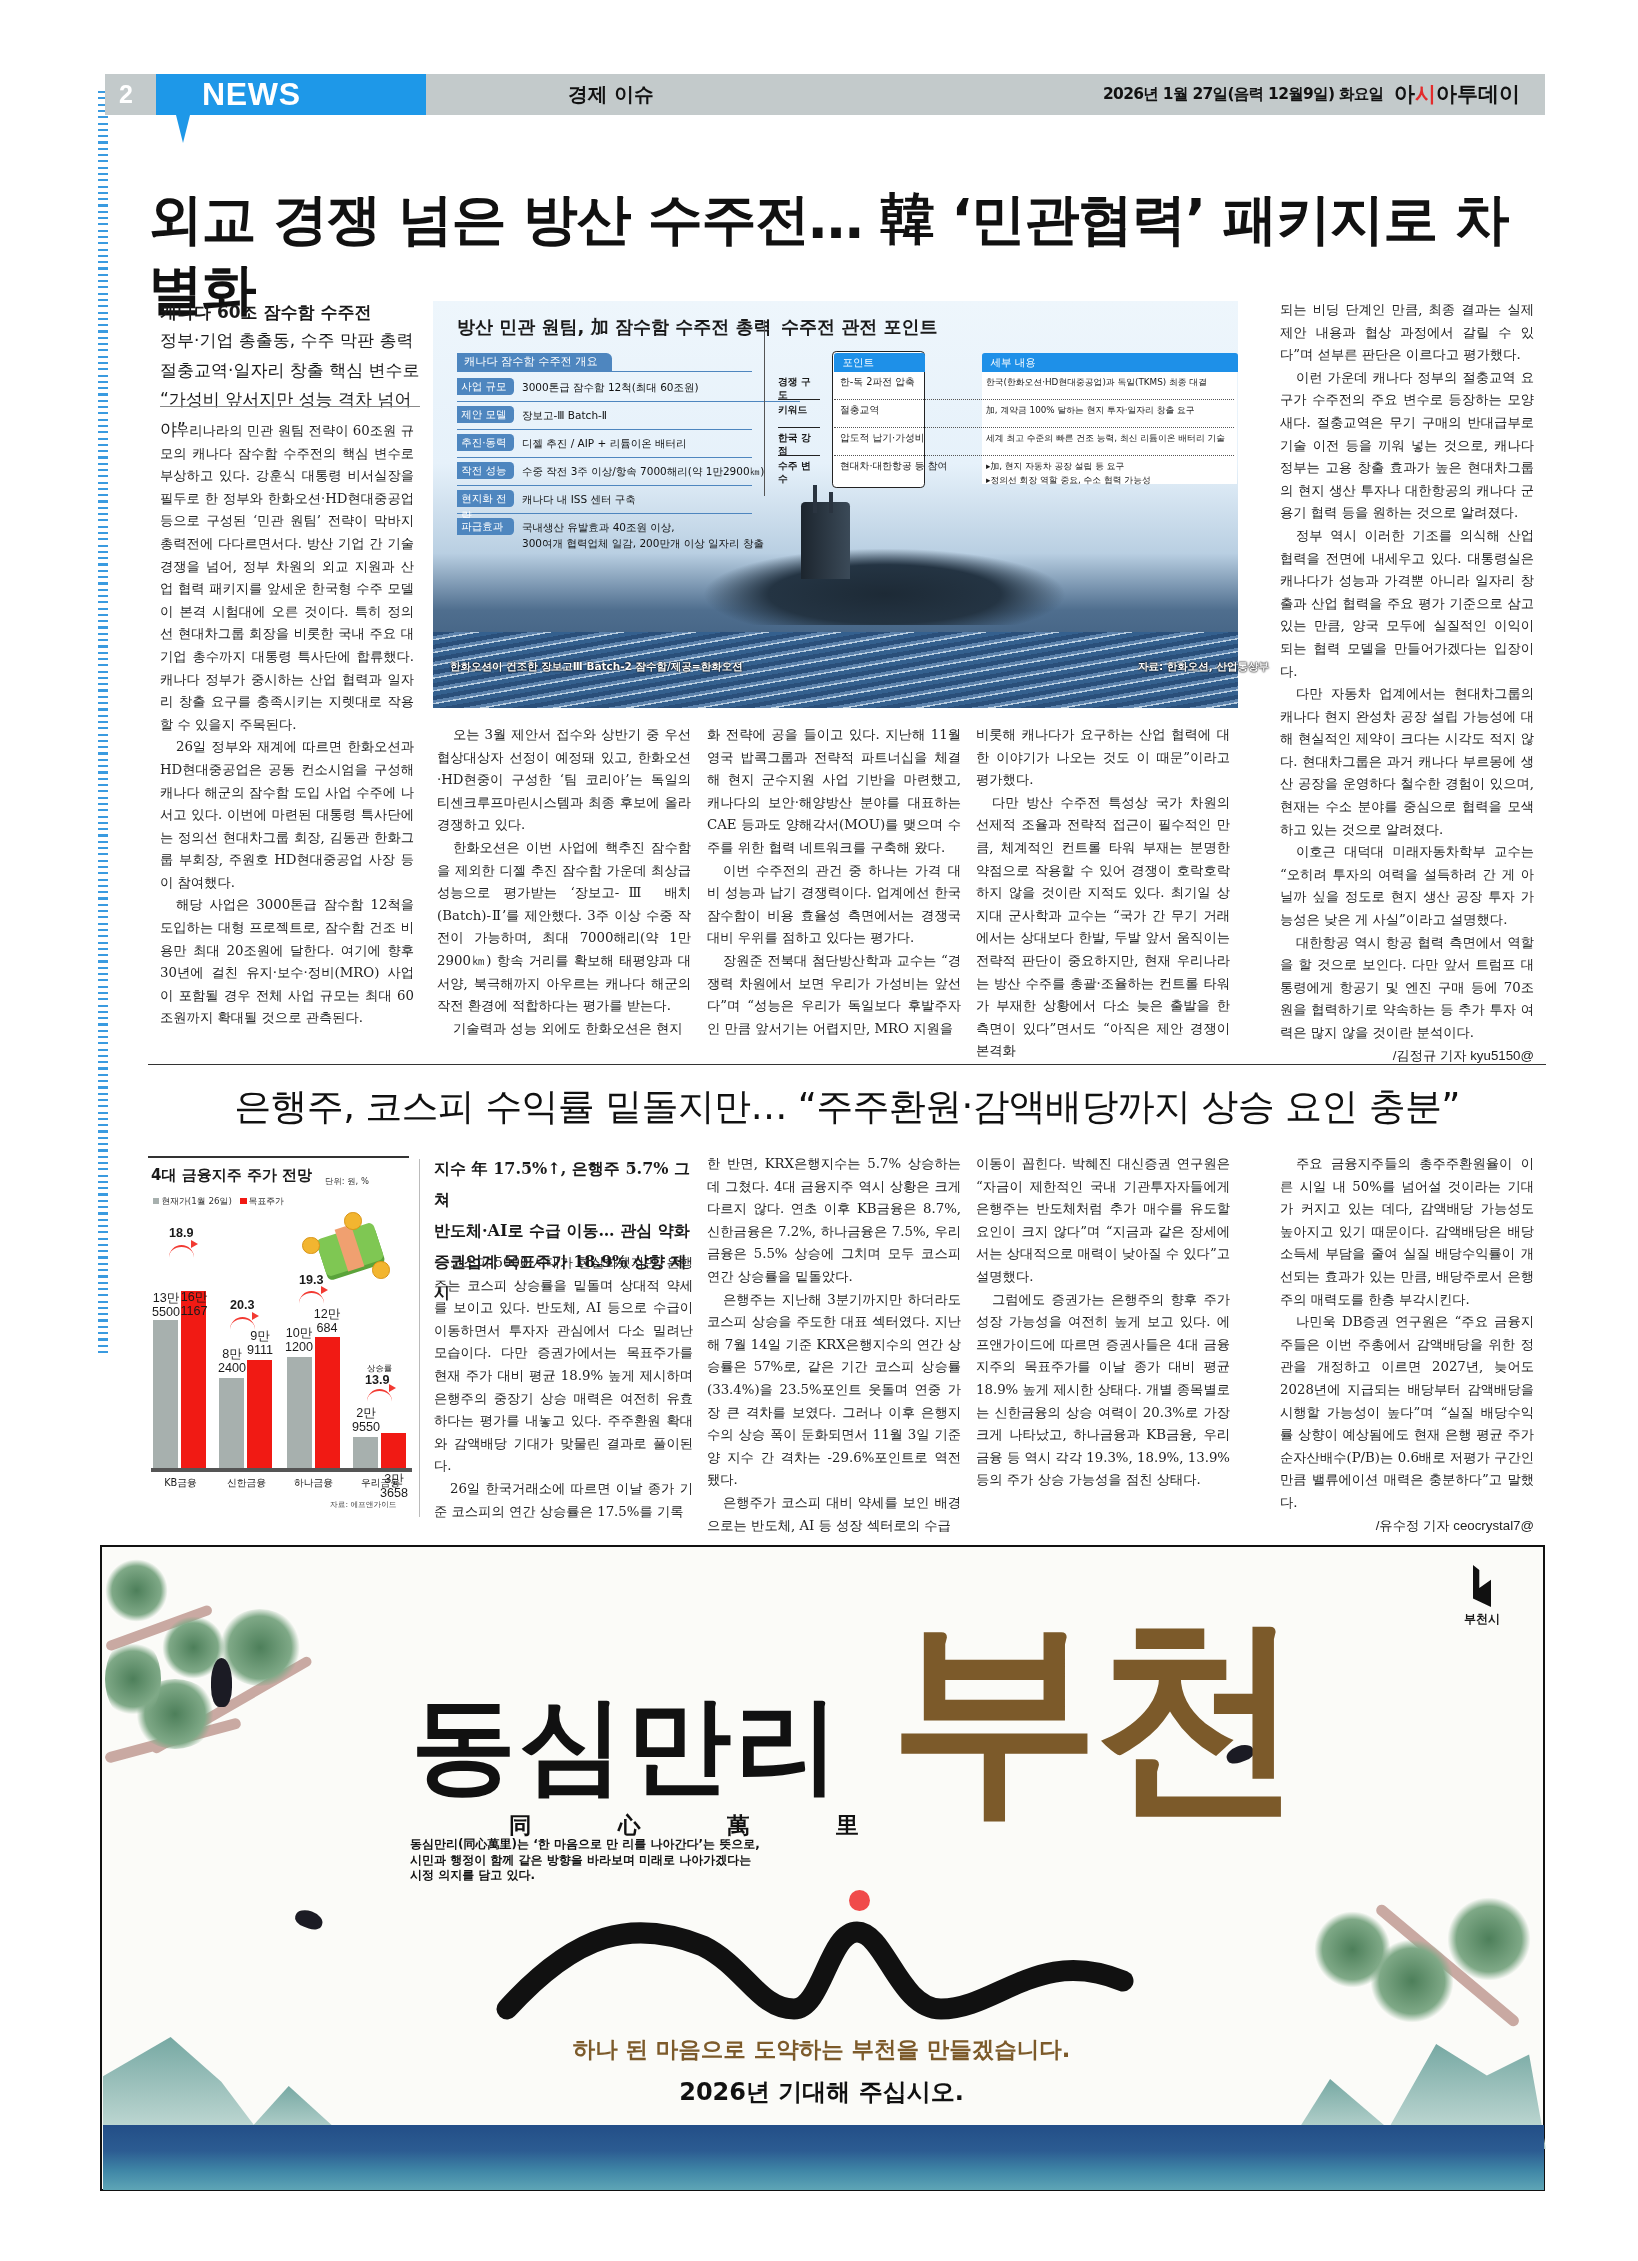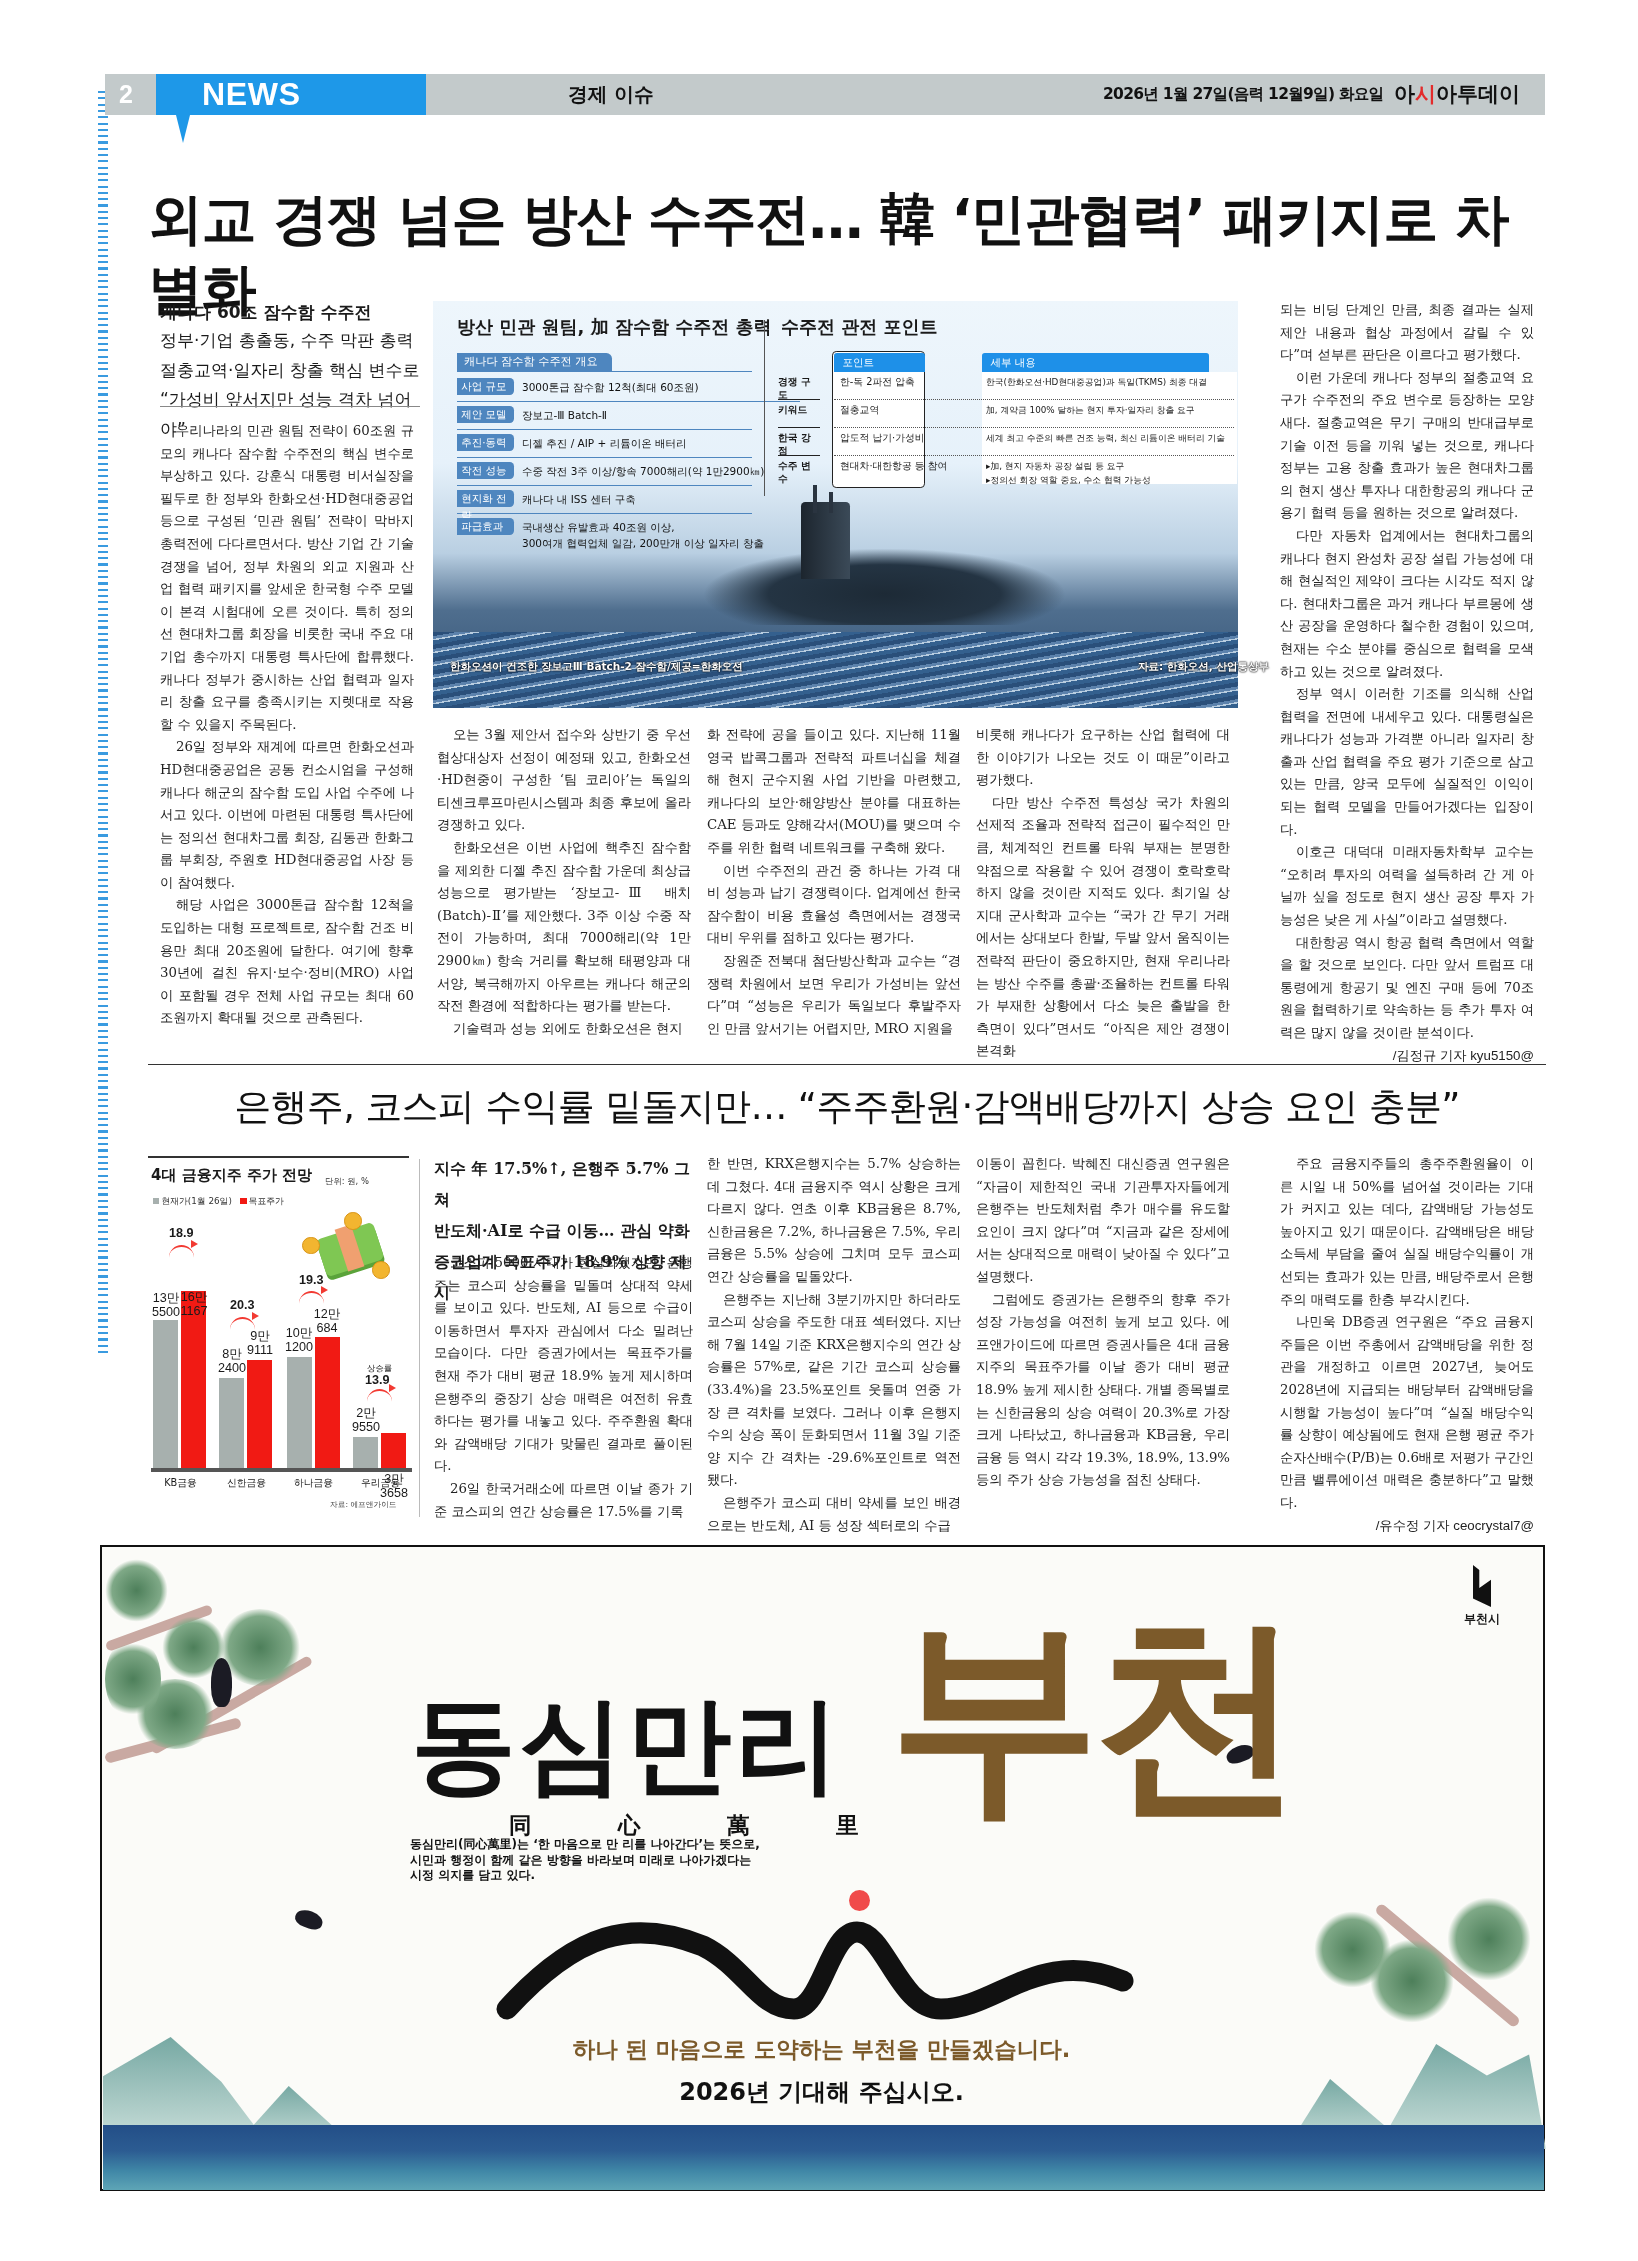--- a/index.html
+++ b/index.html
@@ -49,21 +49,21 @@
   .info-tag-rule { left:457px; top:371px; width:295px; height:1.4px; background:#4e86bf; }
   .irow { position:absolute; left:457px; width:295px; height:27px; border-bottom:1.4px solid #4e86bf; }
   .irow .k { position:absolute; left:0; top:4.2px; width:53px; height:17px; background:#4e86bf; color:#fff;
     font-size:10.5px; line-height:17px; padding-left:4.2px; border-radius:0 4.2px 4.2px 0; }
   .irow .v { position:absolute; left:65px; top:3.5px; font-size:10.5px; line-height:18px; color:#111; white-space:nowrap; }
 
   .pts-title { left:781px; top:315px; font-size:18px; font-weight:bold; }
   .pts-vr { left:764px; top:320px; width:1.4px; height:176px; background:#555; }
   .pts-box { left:832px; top:351px; width:91px; height:135px; border:1.4px solid #222; border-radius:4.2px; background:#fff; }
   .pts-hdr1 { left:834px; top:353px; width:91px; height:19px; background:#1e90e8; color:#fff; font-size:10.5px; line-height:19px; padding-left:8.4px; box-sizing:border-box; border-radius:2.8px 2.8px 0 0; }
-  .pts-hdr2 { left:982px; top:353px; width:227px; height:19px; background:#1e90e8; color:#fff; font-size:10.5px; line-height:19px; padding-left:8.4px; box-sizing:border-box; border-radius:2.8px 2.8px 0 0; }
+  .pts-hdr2 { left:982px; top:353px; width:256px; height:19px; background:#1e90e8; color:#fff; font-size:10.5px; line-height:19px; padding-left:8.4px; box-sizing:border-box; border-radius:2.8px 2.8px 0 0; }
   .pts-det { left:982px; top:372px; width:255px; height:112px; background:#fff; }
   .prow { position:absolute; left:778px; width:459px; height:28px; }
   .prow .lab { position:absolute; left:0; top:4.2px; width:42px; font-size:9.8px; font-weight:bold; }
   .prow .pt { position:absolute; left:62px; top:4.2px; font-size:9.8px; white-space:nowrap; }
   .prow .det { position:absolute; left:208px; top:4.2px; font-size:8.8px; white-space:nowrap; line-height:12.6px; }
   .prow .lrule { position:absolute; left:0; bottom:0; width:42px; height:1.4px; background:#222; }
   .prow .drule { position:absolute; left:56px; bottom:0; width:400px; border-bottom:1.4px dotted #555; }
 
   .sub-hull { left:702px; top:548px; width:365px; height:77px;
     background:radial-gradient(ellipse at 50% 60%, #1d2a36 0%, #243443 45%, transparent 70%); }
@@ -238,22 +238,22 @@
   <p>이번 수주전의 관건 중 하나는 가격 대비 성능과 납기 경쟁력이다. 업계에선 한국 잠수함이 비용 효율성 측면에서는 경쟁국 대비 우위를 점하고 있다는 평가다.</p>
   <p>장원준 전북대 첨단방산학과 교수는 “경쟁력 차원에서 보면 우리가 가성비는 앞선다”며 “성능은 우리가 독일보다 후발주자인 만큼 앞서기는 어렵지만, MRO 지원을</p>
 </div>
 <div class="col" style="left:976px;top:724px;width:254px;">
   <p class="noind">비롯해 캐나다가 요구하는 산업 협력에 대한 이야기가 나오는 것도 이 때문”이라고 평가했다.</p>
   <p>다만 방산 수주전 특성상 국가 차원의 선제적 조율과 전략적 접근이 필수적인 만큼, 체계적인 컨트롤 타워 부재는 분명한 약점으로 작용할 수 있어 경쟁이 호락호락하지 않을 것이란 지적도 있다. 최기일 상지대 군사학과 교수는 “국가 간 무기 거래에서는 상대보다 한발, 두발 앞서 움직이는 전략적 판단이 중요하지만, 현재 우리나라는 방산 수주를 총괄·조율하는 컨트롤 타워가 부재한 상황에서 다소 늦은 출발을 한 측면이 있다”면서도 “아직은 제안 경쟁이 본격화</p>
 </div>
 <div class="col" style="left:1280px;top:299px;width:254px;">
   <p class="noind">되는 비딩 단계인 만큼, 최종 결과는 실제 제안 내용과 협상 과정에서 갈릴 수 있다”며 섣부른 판단은 이르다고 평가했다.</p>
   <p>이런 가운데 캐나다 정부의 절충교역 요구가 수주전의 주요 변수로 등장하는 모양새다. 절충교역은 무기 구매의 반대급부로 기술 이전 등을 끼워 넣는 것으로, 캐나다 정부는 고용 창출 효과가 높은 현대차그룹의 현지 생산 투자나 대한항공의 캐나다 군용기 협력 등을 원하는 것으로 알려졌다.</p>
+  <p>정부 역시 이러한 기조를 의식해 산업 협력을 전면에 내세우고 있다. 대통령실은 캐나다가 성능과 가격뿐 아니라 일자리 창출과 산업 협력을 주요 평가 기준으로 삼고 있는 만큼, 양국 모두에 실질적인 이익이 되는 협력 모델을 만들어가겠다는 입장이다.</p>
   <p>다만 자동차 업계에서는 현대차그룹의 캐나다 현지 완성차 공장 설립 가능성에 대해 현실적인 제약이 크다는 시각도 적지 않다. 현대차그룹은 과거 캐나다 부르몽에 생산 공장을 운영하다 철수한 경험이 있으며, 현재는 수소 분야를 중심으로 협력을 모색하고 있는 것으로 알려졌다.</p>
-  <p>정부 역시 이러한 기조를 의식해 산업 협력을 전면에 내세우고 있다. 대통령실은 캐나다가 성능과 가격뿐 아니라 일자리 창출과 산업 협력을 주요 평가 기준으로 삼고 있는 만큼, 양국 모두에 실질적인 이익이 되는 협력 모델을 만들어가겠다는 입장이다.</p>
   <p>이호근 대덕대 미래자동차학부 교수는 “오히려 투자의 여력을 설득하려 간 게 아닐까 싶을 정도로 현지 생산 공장 투자 가능성은 낮은 게 사실”이라고 설명했다.</p>
   <p>대한항공 역시 항공 협력 측면에서 역할을 할 것으로 보인다. 다만 앞서 트럼프 대통령에게 항공기 및 엔진 구매 등에 70조원을 협력하기로 약속하는 등 추가 투자 여력은 많지 않을 것이란 분석이다.</p>
   <div class="byline">/김정규 기자 kyu5150@</div>
 </div>
 
 <div class="abs rule-mid"></div>
 
 <div class="abs headline2">은행주, 코스피 수익률 밑돌지만… “주주환원·감액배당까지 상승 요인 충분”</div>
 
 <div class="abs chart-top-rule"></div>

